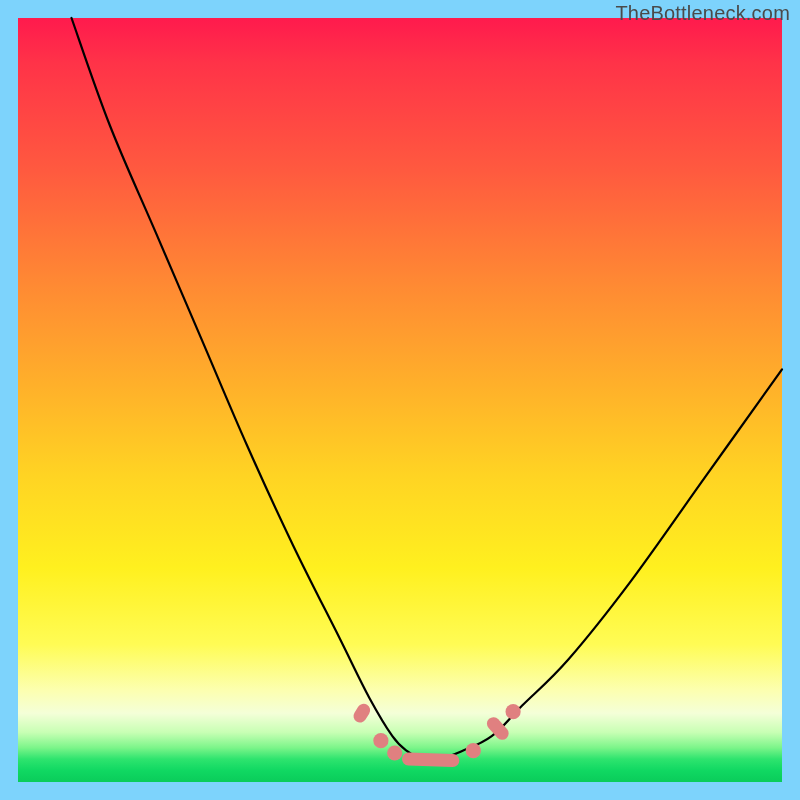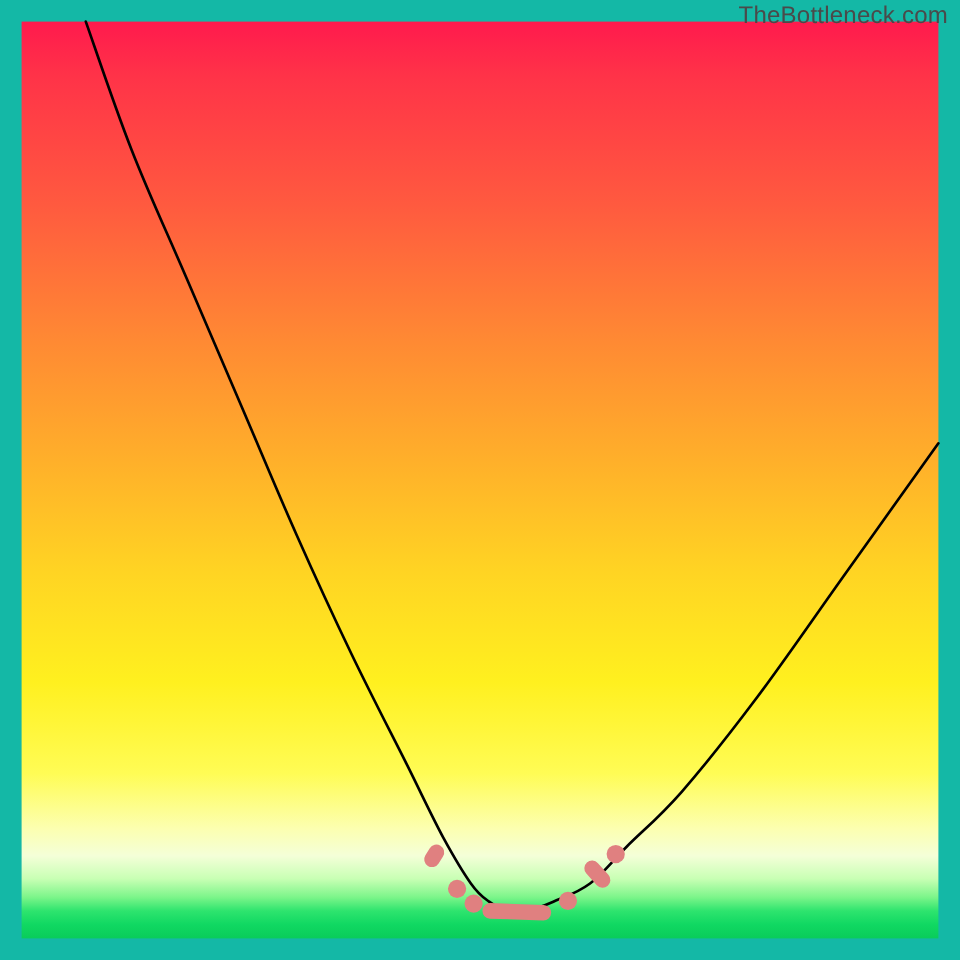--- a/index.html
+++ b/index.html
@@ -10,21 +10,21 @@
     background: #000;
     overflow: hidden;
     font-family: Arial, Helvetica, sans-serif;
   }
   .frame {
     position: absolute;
     top: 0;
     left: 0;
     width: 800px;
     height: 800px;
-    background: #14b8a6;
+    background: #7dd3fc;
   }
   .plot-area {
     position: absolute;
     top: 18px;
     left: 18px;
     width: 764px;
     height: 764px;
     
     background: linear-gradient(
       to bottom,

